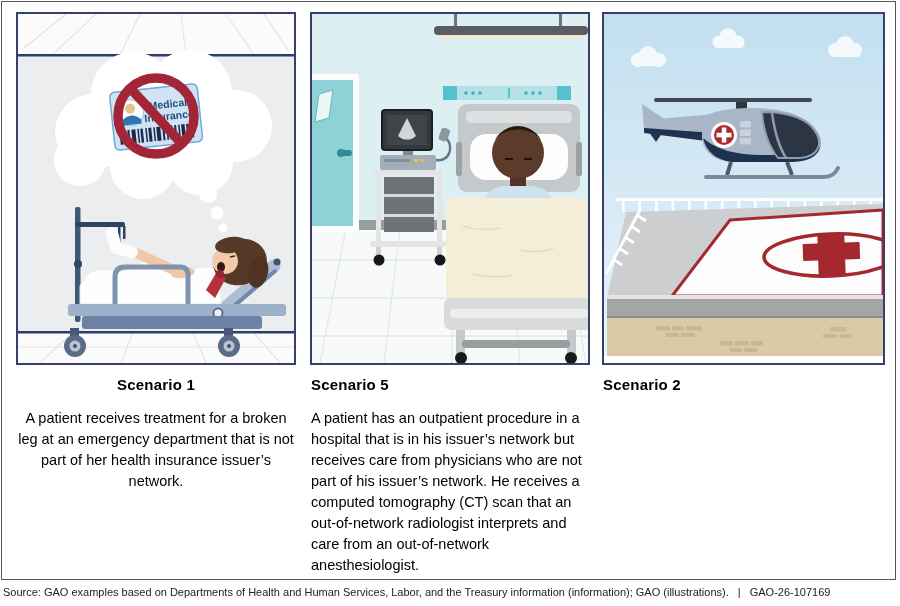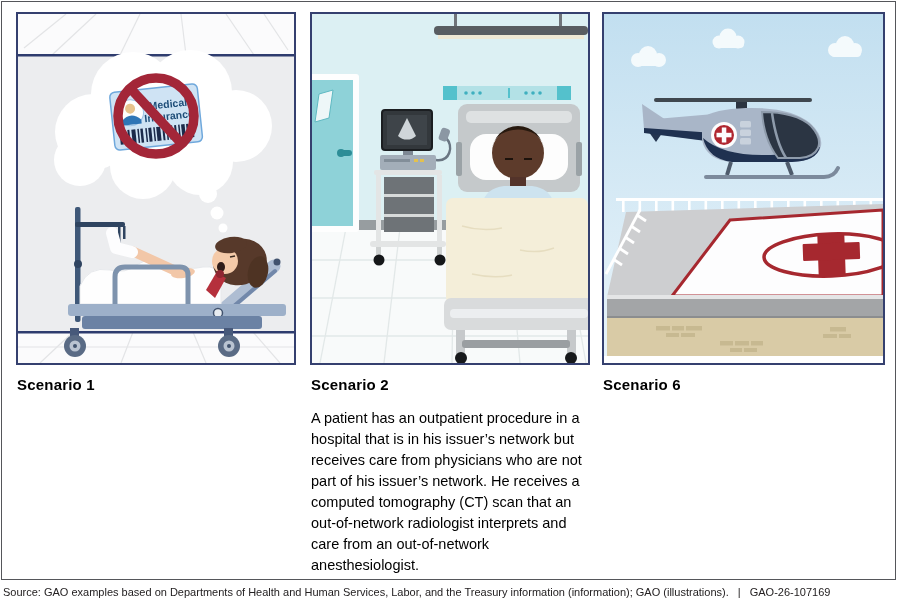--- a/index.html
+++ b/index.html
@@ -13,21 +13,21 @@
   }
   .panel{
     position:absolute;top:10px;height:353px;border:2px solid #35406f;
     box-sizing:border-box;overflow:hidden;background:#fff;
   }
   .p1{left:14px;width:280px;}
   .p2{left:308px;width:280px;}
   .p3{left:600px;width:283px;}
   .panel svg{display:block;width:100%;height:100%;}
   .caption{position:absolute;top:374px;width:278px;}
-  .c1{left:15px;}
+  .c1{left:15px;text-align:center;}
   .c2{left:309px;}
   .c3{left:601px;width:282px;}
   .caption h3{font-size:15px;font-weight:bold;margin:0 0 15px 0;letter-spacing:.2px;}
   .caption p{font-size:14.5px;line-height:21px;margin:0;}
   .source-line{
     position:absolute;top:586px;left:3px;width:894px;
     font-size:11px;color:#242122;white-space:nowrap;
   }
   .source-line .sep{margin:0 6px;}
 </style>
@@ -379,27 +379,28 @@
           <rect x="219" y="320" width="14" height="4"></rect>
             <rect x="235" y="320" width="12" height="4"></rect>
         </g>
         <rect y="342" width="279" height="7" fill="#ffffff"></rect>
       </g>
     </svg>
   </div>
 
   <div class="caption c1">
     <h3>Scenario 1</h3>
+    <p>A patient receives treatment for a broken leg at an emergency department that is not part of her health insurance issuer’s network.</p>
   </div>
   <div class="caption c2">
+    <h3>Scenario 5</h3>
+    <p>A patient has an outpatient procedure in a hospital that is in his issuer’s network but receives care from physicians who are not part of his issuer’s network. He receives a computed tomography (CT) scan that an out‑of‑network radiologist interprets and care from an out‑of‑network anesthesiologist.</p>
+  </div>
+  <div class="caption c3">
     <h3>Scenario 2</h3>
-    <p>A patient has an outpatient procedure in a hospital that is in his issuer’s network but receives care from physicians who are not part of his issuer’s network. He receives a computed tomography (CT) scan that an out‑of‑network radiologist interprets and care from an out‑of‑network anesthesiologist.</p>
-  </div>
-  <div class="caption c3">
-    <h3>Scenario 6</h3>
   </div>
 
 </div>
 
 <div class="source-line">
   <span>Source: GAO examples based on Departments of Health and Human Services, Labor, and the Treasury information (information); GAO (illustrations).</span>
   <span class="sep">|</span>
   <span>GAO-26-107169</span>
 </div>
 

